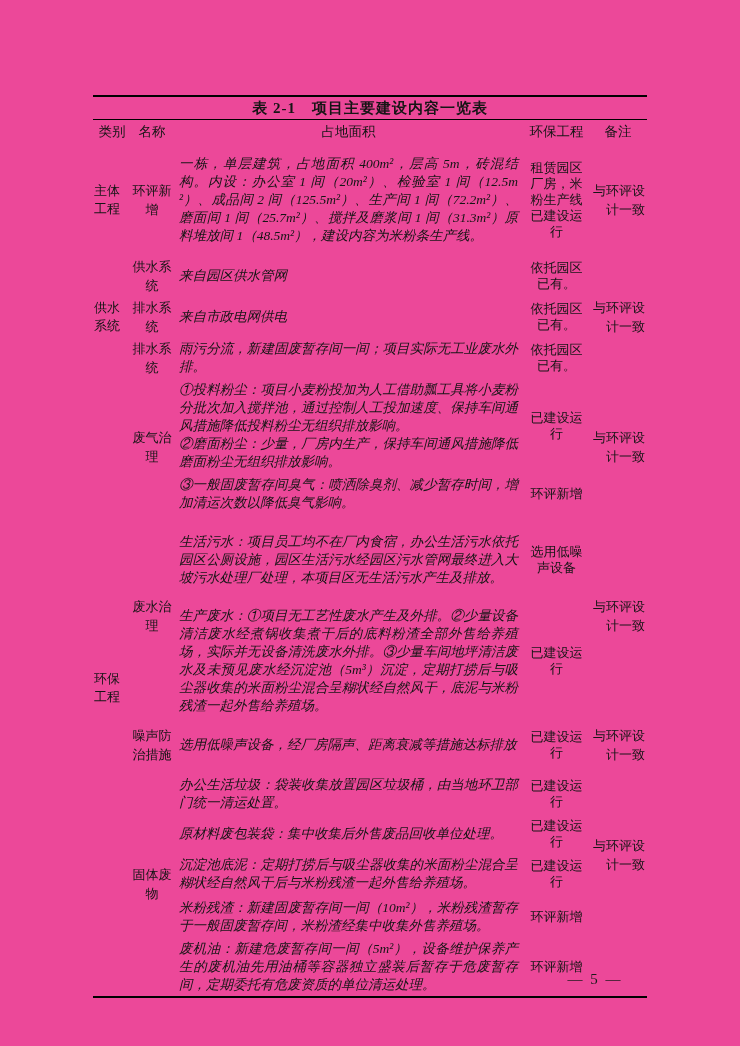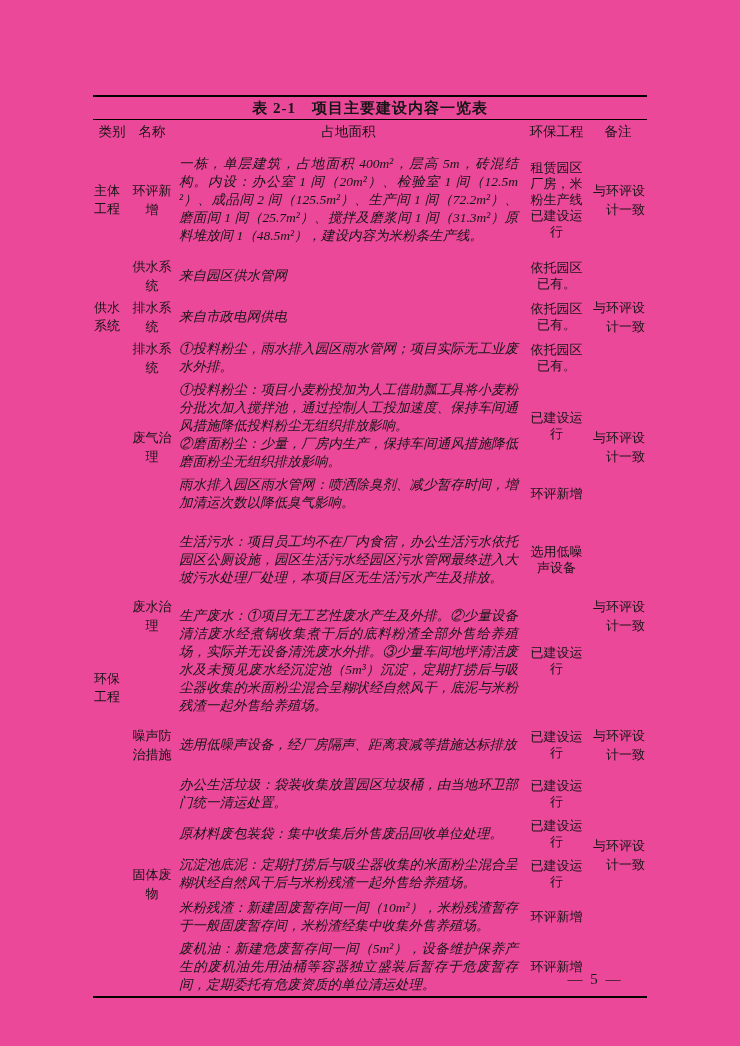--- a/index.html
+++ b/index.html
@@ -79,34 +79,34 @@
       <td class="statuscell">依托园区已有。</td>
       <td class="remarkcell" rowspan="3">与环评设计一致</td>
     </tr>
     <tr style="height:36px">
       <td class="namecell">排水系统</td>
       <td class="content">来自市政电网供电</td>
       <td class="statuscell">依托园区已有。</td>
     </tr>
     <tr style="height:36px">
       <td class="namecell">排水系统</td>
-      <td class="content">①投料粉尘，雨水排入园区雨水管网；项目实际无工业废水外排。</td>
+      <td class="content">雨污分流，新建固废暂存间一间；项目实际无工业废水外排。</td>
       <td class="statuscell">依托园区已有。</td>
     </tr>
 
     <tr style="height:90px">
       <td class="catcell" rowspan="10">环保工程</td>
       <td class="namecell" rowspan="2">废气治理</td>
       <td class="content">①投料粉尘：项目小麦粉投加为人工借助瓢工具将小麦粉分批次加入搅拌池，通过控制人工投加速度、保持车间通风措施降低投料粉尘无组织排放影响。
 ②磨面粉尘：少量，厂房内生产，保持车间通风措施降低磨面粉尘无组织排放影响。</td>
       <td class="statuscell">已建设运行</td>
       <td class="remarkcell" rowspan="2">与环评设计一致</td>
     </tr>
     <tr style="height:36px">
-      <td class="content">雨水排入园区雨水管网：喷洒除臭剂、减少暂存时间，增加清运次数以降低臭气影响。</td>
+      <td class="content">③一般固废暂存间臭气：喷洒除臭剂、减少暂存时间，增加清运次数以降低臭气影响。</td>
       <td class="statuscell">环评新增</td>
     </tr>
 
     <tr style="height:90px">
       <td class="namecell" rowspan="2">废水治理</td>
       <td class="content">生活污水：项目员工均不在厂内食宿，办公生活污水依托园区公厕设施，园区生活污水经园区污水管网最终进入大坡污水处理厂处理，本项目区无生活污水产生及排放。</td>
       <td class="statuscell">选用低噪声设备</td>
       <td class="remarkcell" rowspan="2">与环评设计一致</td>
     </tr>
     <tr style="height:96px">

